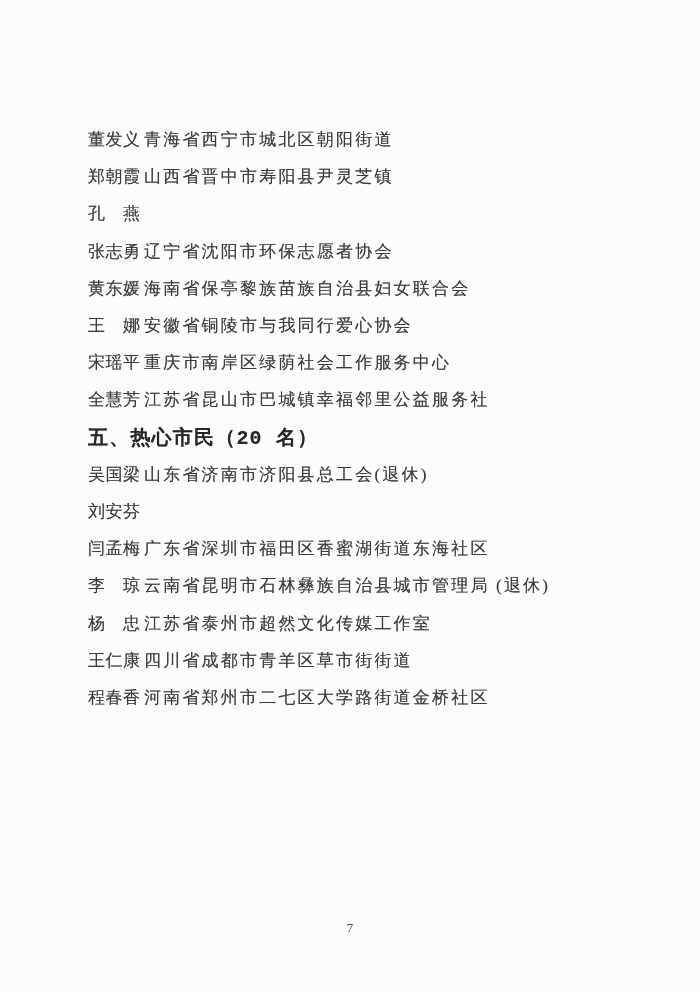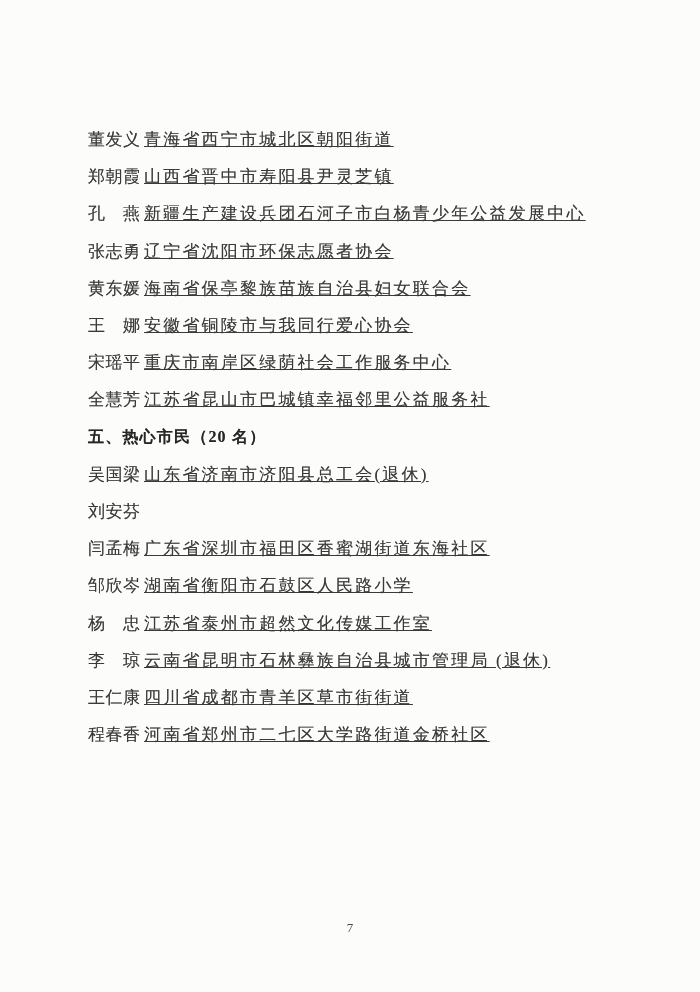--- a/index.html
+++ b/index.html
@@ -15,25 +15,25 @@
   .row{
     height:37.2px;display:flex;align-items:center;
     font-size:17px;letter-spacing:2.2px;
     text-shadow:0 0 0.5px rgba(70,70,70,0.55);
     white-space:nowrap;
   }
   .name{
     flex:0 0 56px;width:56px;display:inline-block;
     letter-spacing:0.5px;white-space:pre;
   }
-  .aff{white-space:nowrap;text-decoration:underline;}
+  .aff{white-space:nowrap;}
   .heading{
     height:37.2px;display:flex;align-items:center;margin:0;
-    font-family:Liberation Serif, serif;
-    font-size:16px;font-weight:bold;color:#262626;
+    font-family:Liberation Mono, monospace;
+    font-size:20px;font-weight:bold;color:#262626;
     letter-spacing:1.2px;
     text-shadow:0 0 0.5px rgba(40,40,40,0.5);
   }
   .page-number{
     position:absolute;left:0;right:0;top:920px;
     text-align:center;font-size:13px;color:#4a4a4a;
     font-family:"Liberation Serif","DejaVu Serif",serif;
   }
 </style>
 </head>
@@ -47,21 +47,20 @@
     <span class="aff">青海省西宁市城北区朝阳街道</span>
   </div>
 
   <div class="row">
     <span class="name">郑朝霞</span>
     <span class="aff">山西省晋中市寿阳县尹灵芝镇</span>
   </div>
 
   <div class="row">
     <span class="name">孔　燕</span>
-    <span class="aff">新疆生产建设兵团石河子市白杨青少年公益发展中心</span>
   </div>
 
   <div class="row">
     <span class="name">张志勇</span>
     <span class="aff">辽宁省沈阳市环保志愿者协会</span>
   </div>
 
   <div class="row">
     <span class="name">黄东媛</span>
     <span class="aff">海南省保亭黎族苗族自治县妇女联合会</span>
@@ -92,33 +91,29 @@
   <div class="row">
     <span class="name">刘安芬</span>
   </div>
 
 
   <div class="row">
     <span class="name">闫孟梅</span>
     <span class="aff">广东省深圳市福田区香蜜湖街道东海社区</span>
   </div>
 
+
   <div class="row">
-    <span class="name">邹欣岑</span>
-    <span class="aff">湖南省衡阳市石鼓区人民路小学</span>
+    <span class="name">李　琼</span>
+    <span class="aff">云南省昆明市石林彝族自治县城市管理局 (退休)</span>
   </div>
 
   <div class="row">
     <span class="name">杨　忠</span>
     <span class="aff">江苏省泰州市超然文化传媒工作室</span>
-  </div>
-
-  <div class="row">
-    <span class="name">李　琼</span>
-    <span class="aff">云南省昆明市石林彝族自治县城市管理局 (退休)</span>
   </div>
 
   <div class="row">
     <span class="name">王仁康</span>
     <span class="aff">四川省成都市青羊区草市街街道</span>
   </div>
 
 
 
   <div class="row">

